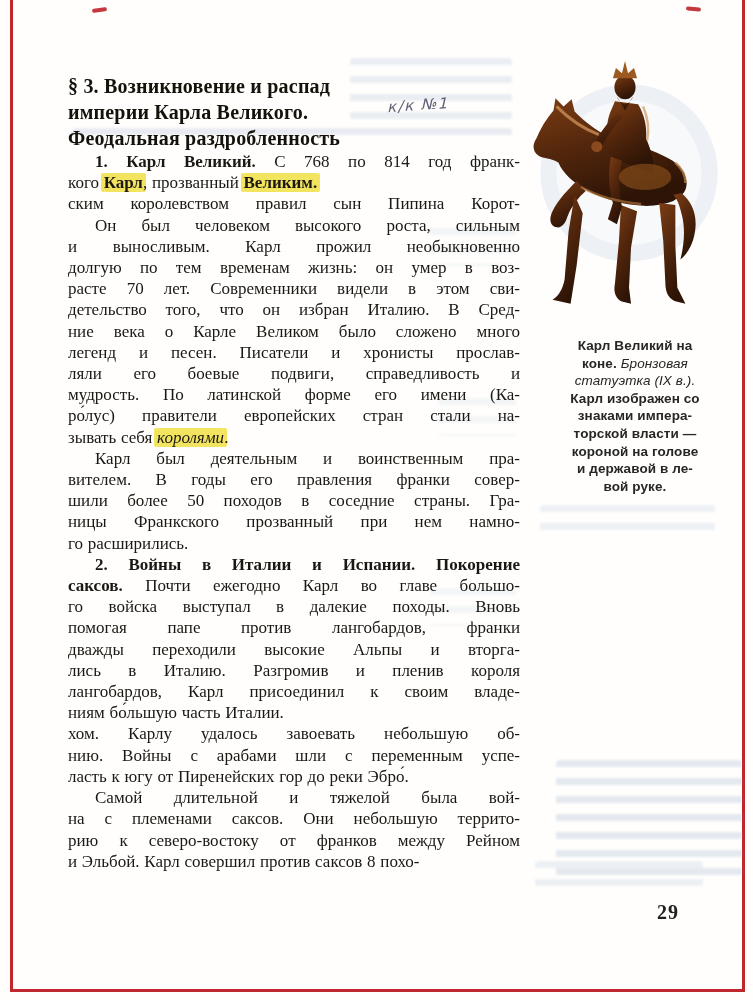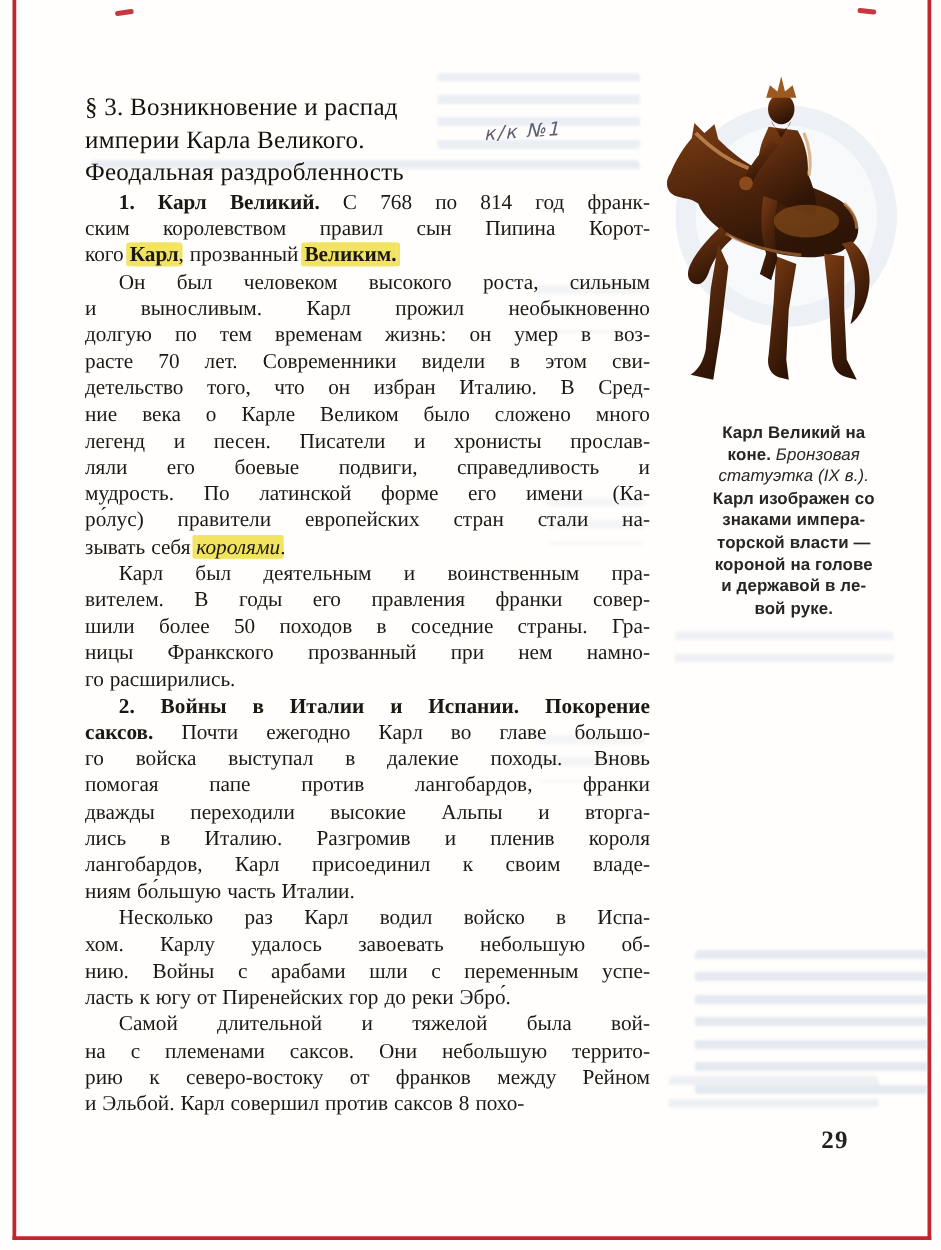--- a/index.html
+++ b/index.html
@@ -18,21 +18,21 @@
   .corner-mark{
     position:absolute; height:4px; width:15px; background:var(--red,#c0272d);
     border-radius:2px; opacity:.92;
   }
   .corner-mark.left{ left:92px; top:8px; transform:rotate(-8deg); }
   .corner-mark.right{ left:686px; top:7px; transform:rotate(6deg); }
 
   
   .title{
     position:absolute; left:68px; top:60px; width:440px;
-    font-weight:normal; font-size:20px; line-height:26px; letter-spacing:.2px;
+    font-weight:bold; font-size:20px; line-height:26px; letter-spacing:.2px;
     color:#15120c;
   }
   
   .hand-note{
     position:absolute; left:388px; top:96px;
     font-family:"DejaVu Sans", sans-serif; font-style:italic;
     font-size:15px; letter-spacing:1.5px; color:#42465e;
     transform:rotate(-4deg) skewX(-6deg);
     opacity:.85;
   }
@@ -108,22 +108,22 @@
       <div>§ 3. Возникновение и распад</div>
       <div>империи Карла Великого.</div>
       <div>Феодальная раздробленность</div>
     </h1>
 
   <div class="hand-note">к/к №1</div>
 
   <div class="bodytext" id="bodytext">
       <div class="para">
         <div class="line first"><span class="sb">1. Карл Великий.</span><span> С 768 по 814 год франк-</span></div>
+        <div class="line last"><span>кого </span><span class="sb hl">Карл</span><span>, прозванный </span><span class="sb hl">Великим.</span></div>
         <div class="line"><span>ским королевством правил сын Пипина Корот-</span></div>
-        <div class="line last"><span>кого </span><span class="sb hl">Карл</span><span>, прозванный </span><span class="sb hl">Великим.</span></div>
       </div>
       <div class="para">
         <div class="line first"><span>Он был человеком высокого роста, сильным</span></div>
         <div class="line"><span>и выносливым. Карл прожил необыкновенно</span></div>
         <div class="line"><span>долгую по тем временам жизнь: он умер в воз-</span></div>
         <div class="line"><span>расте 70 лет. Современники видели в этом сви-</span></div>
         <div class="line"><span>детельство того, что он избран Италию. В Сред-</span></div>
         <div class="line"><span>ние века о Карле Великом было сложено много</span></div>
         <div class="line"><span>легенд и песен. Писатели и хронисты прослав-</span></div>
         <div class="line"><span>ляли его боевые подвиги, справедливость и</span></div>
@@ -142,21 +142,20 @@
         <div class="line first"><span class="sb">2. Войны в Италии и Испании. Покорение</span></div>
         <div class="line"><span class="sb">саксов.</span><span> Почти ежегодно Карл во главе большо-</span></div>
         <div class="line"><span>го войска выступал в далекие походы. Вновь</span></div>
         <div class="line"><span>помогая папе против лангобардов, франки</span></div>
         <div class="line"><span>дважды переходили высокие Альпы и вторга-</span></div>
         <div class="line"><span>лись в Италию. Разгромив и пленив короля</span></div>
         <div class="line"><span>лангобардов, Карл присоединил к своим владе-</span></div>
         <div class="line last"><span>ниям бо́льшую часть Италии.</span></div>
       </div>
       <div class="para">
-        <div class="line first"><span>Несколько раз Карл водил войско в Испа-</span></div>
         <div class="line"><span>хом. Карлу удалось завоевать небольшую об-</span></div>
         <div class="line"><span>нию. Войны с арабами шли с переменным успе-</span></div>
         <div class="line last"><span>ласть к югу от Пиренейских гор до реки Эбро́.</span></div>
       </div>
       <div class="para">
         <div class="line first"><span>Самой длительной и тяжелой была вой-</span></div>
         <div class="line"><span>на с племенами саксов. Они небольшую террито-</span></div>
         <div class="line"><span>рию к северо-востоку от франков между Рейном</span></div>
         <div class="line last"><span>и Эльбой. Карл совершил против саксов 8 похо-</span></div>
       </div>

